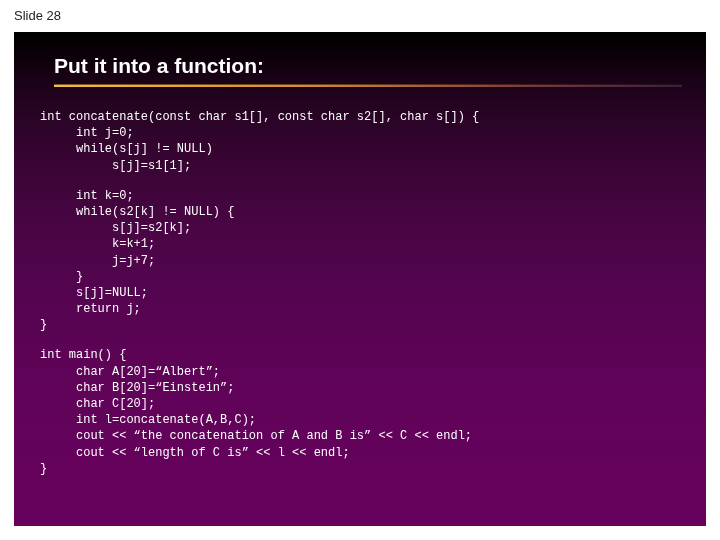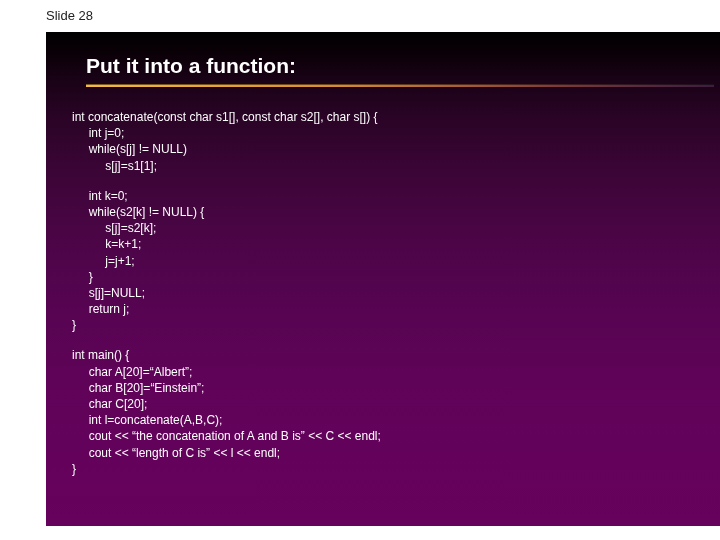--- a/index.html
+++ b/index.html
@@ -10,21 +10,20 @@
     background: #fff;
     font-family: Arial, Helvetica, sans-serif;
     overflow: hidden;
   }
   .page {
     width: 612px;
     height: 540px;
     box-sizing: border-box;
     background: #fff;
     position: relative;
-    margin-left: 32px;
   }
   .slide-num {
     position: absolute;
     top: 8px;
     left: 14px;
     font-size: 13px;
     color: #222;
   }
   .slide {
     position: absolute;
@@ -60,21 +59,21 @@
   .rule {
     height: 3px;
     width: 100%;
     background: linear-gradient(90deg,
        #f5b84a 0%, #e9a43b 20%, #d68a3a 40%, #a85c3a 60%,
        #7d3a3a 75%, #5b2a40 88%, #3d1d3d 100%);
     margin-top: 2px;
     box-shadow: 0 1px 0 rgba(0,0,0,0.5) inset;
   }
   .code {
-    font-family: Liberation Sans, sans-serif;
+    font-family: Liberation Mono, monospace;
     font-size: 12px;
     line-height: 1.35;
     white-space: pre;
     color: #ffffff;
     padding: 14px 0 0 26px;
   }
 </style>
 </head>
 <body>
 
@@ -91,21 +90,21 @@
 
     <div class="code">int concatenate(const char s1[], const char s2[], char s[]) {
      int j=0;
      while(s[j] != NULL)
           s[j]=s1[1];</div>
 
     <div class="code">     int k=0;
      while(s2[k] != NULL) {
           s[j]=s2[k];
           k=k+1;
-          j=j+1;
+          j=j+7;
      }
      s[j]=NULL;
      return j;
 }</div>
 
     <div class="code">int main() {
      char A[20]=“Albert”;
      char B[20]=“Einstein”;
      char C[20];
      int l=concatenate(A,B,C);

